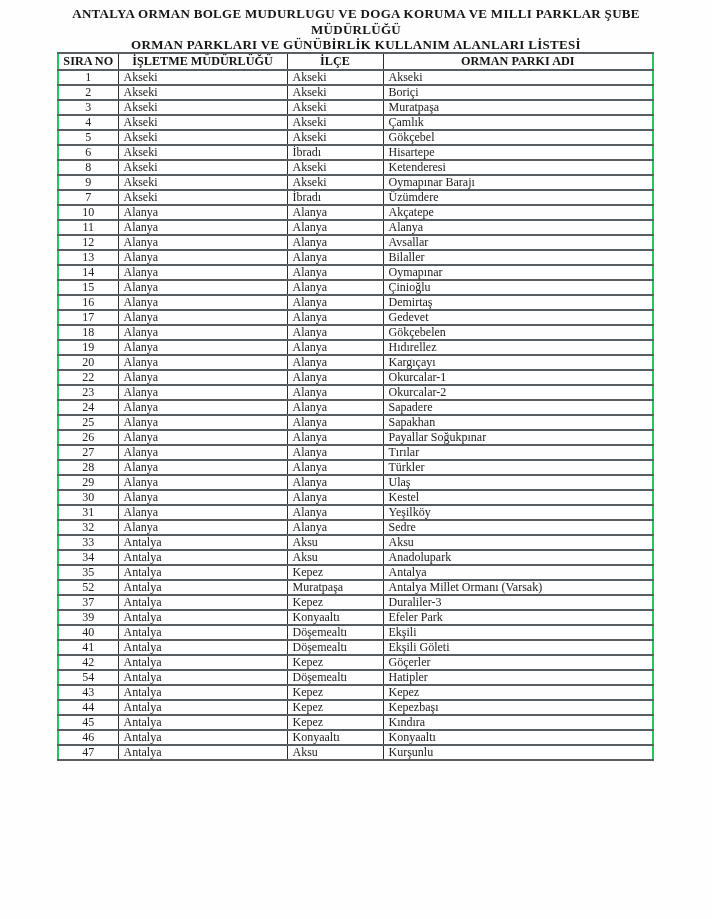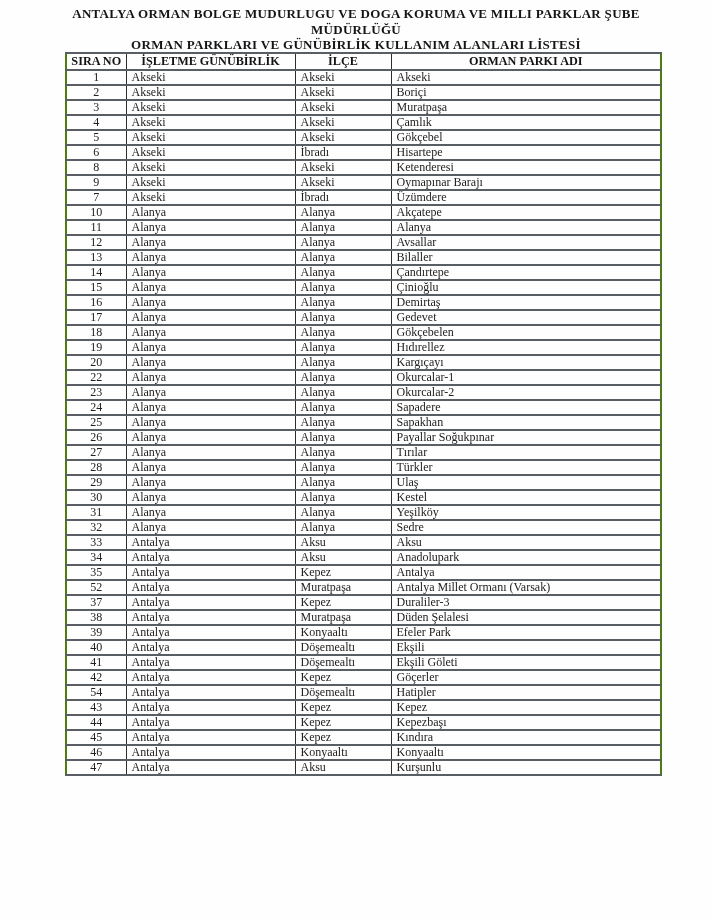--- a/index.html
+++ b/index.html
@@ -23,26 +23,26 @@
   .title-line {
     font-weight: bold;
     font-size: 13px;
     line-height: 15.5px;
     letter-spacing: 0.3px;
     color: #151515;
     white-space: nowrap;
   }
   table.parks {
     position: absolute;
-    left: 65px;
+    left: 57px;
     top: 52px;
     width: 595px;
     border-collapse: collapse;
     table-layout: fixed;
-    border: 2px solid #4d7c0f;
+    border: 2px solid #22c55e;
   }
   table.parks th, table.parks td {
     border-left: 1.6px solid #2e2e2e;
     border-right: 1.6px solid #2e2e2e;
     border-top: 2.2px solid #595e62;
     border-bottom: 2.2px solid #595e62;
     font-size: 12px;
     overflow: hidden;
     white-space: nowrap;
   }
@@ -84,21 +84,21 @@
   <table class="parks">
     <colgroup>
       <col class="c-sira">
       <col class="c-islt">
       <col class="c-ilce">
       <col class="c-park">
     </colgroup>
     <thead>
       <tr>
         <th>SIRA NO</th>
-        <th>İŞLETME GÜNÜBİRLİK</th>
+        <th>İŞLETME MÜDÜRLÜĞÜ</th>
         <th>İLÇE</th>
         <th>ORMAN PARKI ADI</th>
       </tr>
     </thead>
     <tbody>
         <tr>
           <td class="num">1</td>
           <td>Akseki</td>
           <td>Akseki</td>
           <td>Akseki</td>
@@ -172,21 +172,21 @@
         <tr>
           <td class="num">13</td>
           <td>Alanya</td>
           <td>Alanya</td>
           <td>Bilaller</td>
         </tr>
         <tr>
           <td class="num">14</td>
           <td>Alanya</td>
           <td>Alanya</td>
-          <td>Çandırtepe</td>
+          <td>Oymapınar</td>
         </tr>
         <tr>
           <td class="num">15</td>
           <td>Alanya</td>
           <td>Alanya</td>
           <td>Çinioğlu</td>
         </tr>
         <tr>
           <td class="num">16</td>
           <td>Alanya</td>
@@ -307,26 +307,20 @@
           <td>Muratpaşa</td>
           <td>Antalya Millet Ormanı (Varsak)</td>
         </tr>
         <tr>
           <td class="num">37</td>
           <td>Antalya</td>
           <td>Kepez</td>
           <td>Duraliler-3</td>
         </tr>
         <tr>
-          <td class="num">38</td>
-          <td>Antalya</td>
-          <td>Muratpaşa</td>
-          <td>Düden Şelalesi</td>
-        </tr>
-        <tr>
           <td class="num">39</td>
           <td>Antalya</td>
           <td>Konyaaltı</td>
           <td>Efeler Park</td>
         </tr>
         <tr>
           <td class="num">40</td>
           <td>Antalya</td>
           <td>Döşemealtı</td>
           <td>Ekşili</td>

